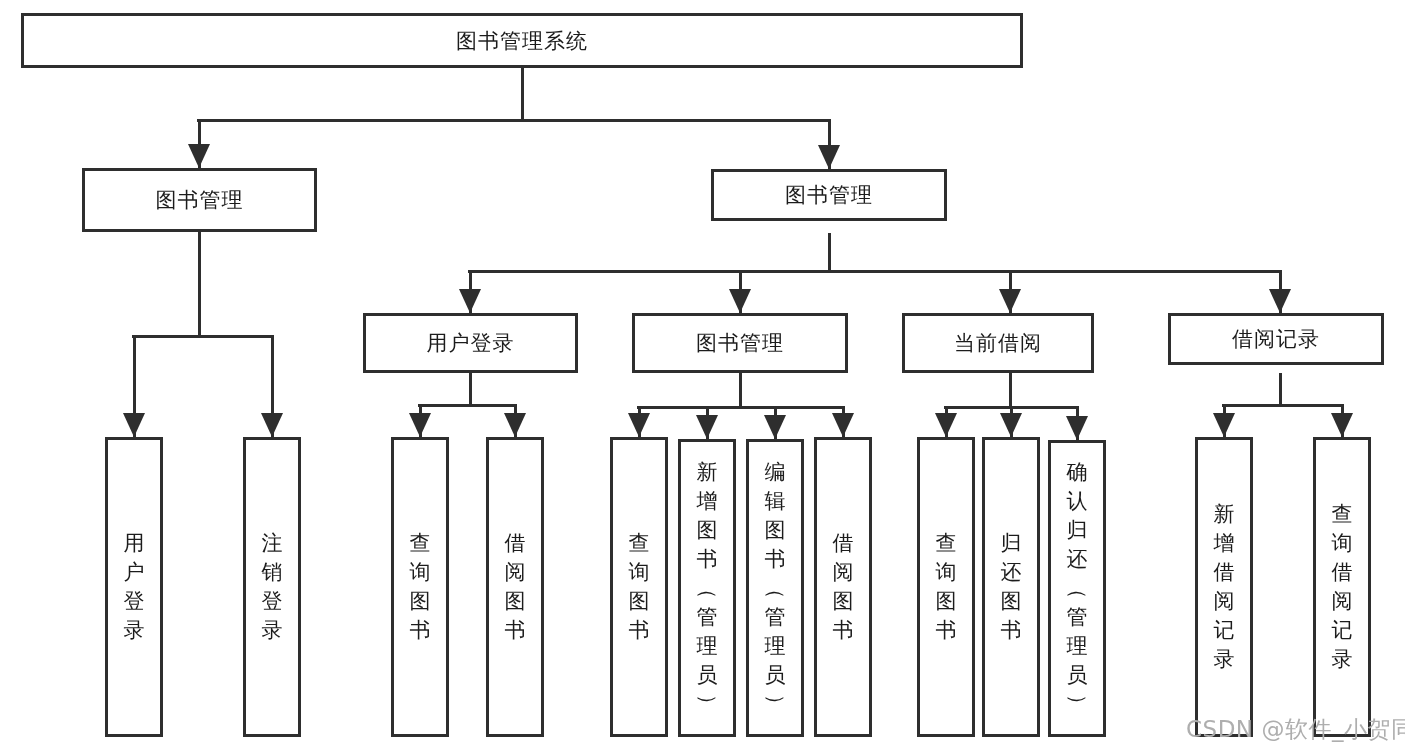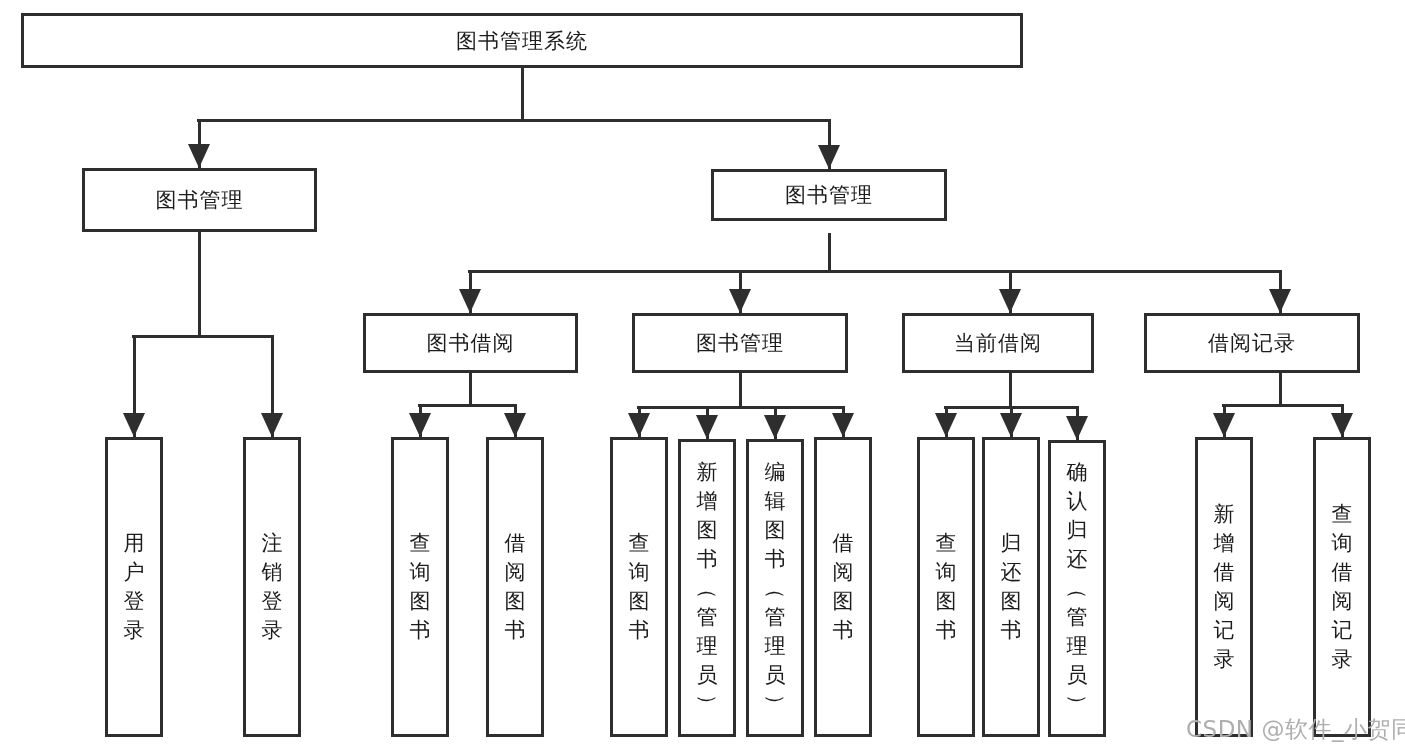--- a/index.html
+++ b/index.html
@@ -116,29 +116,29 @@
       <div class="box h" style="left: 21px; top: 13px; width: 1002px; height: 55px;">
         <span class="label">图书管理系统</span>
       </div>
       <div class="box h" style="left: 82px; top: 168px; width: 235px; height: 64px;">
         <span class="label">图书管理</span>
       </div>
       <div class="box h" style="left: 711px; top: 169px; width: 236px; height: 52px;">
         <span class="label">图书管理</span>
       </div>
       <div class="box h" style="left: 363px; top: 313px; width: 215px; height: 60px;">
-        <span class="label">图书借阅</span>
+        <span class="label">用户登录</span>
       </div>
       <div class="box h" style="left: 632px; top: 313px; width: 216px; height: 60px;">
         <span class="label">图书管理</span>
       </div>
       <div class="box h" style="left: 902px; top: 313px; width: 192px; height: 60px;">
         <span class="label">当前借阅</span>
       </div>
-      <div class="box h" style="left: 1144px; top: 313px; width: 216px; height: 60px;">
+      <div class="box h" style="left: 1168px; top: 313px; width: 216px; height: 52px;">
         <span class="label">借阅记录</span>
       </div>
       <div class="box v" style="left: 105px; top: 437px; width: 58px; height: 300px;">
         <span class="vchar">用</span>
         <span class="vchar">户</span>
         <span class="vchar">登</span>
         <span class="vchar">录</span>
       </div>
       <div class="box v" style="left: 243px; top: 437px; width: 58px; height: 300px;">
         <span class="vchar">注</span>

